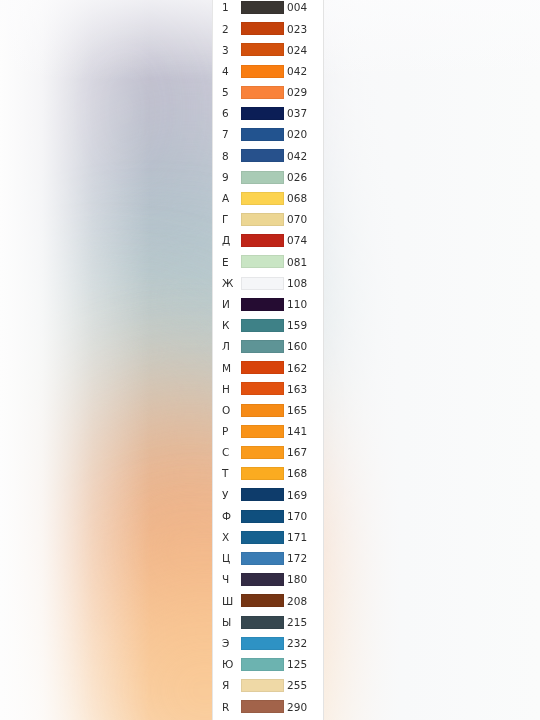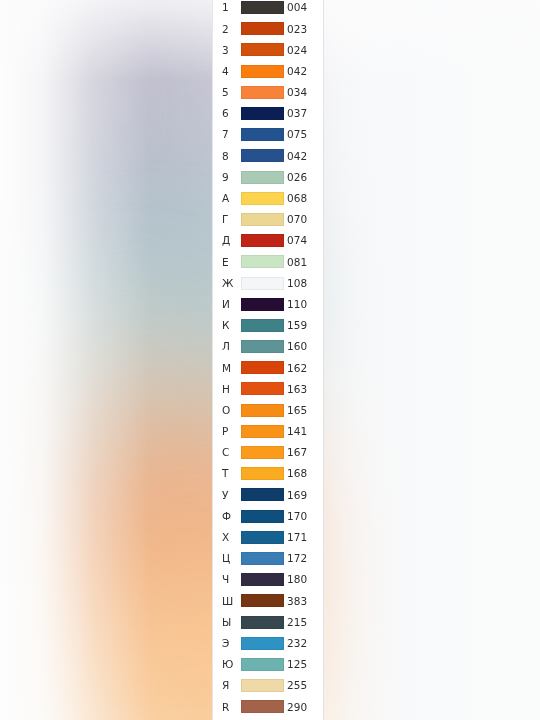--- a/index.html
+++ b/index.html
@@ -165,31 +165,31 @@
         <span class="row-value">024</span>
       </div>
       <div class="legend-row">
         <span class="row-label">4</span>
         <span class="row-swatch" style="background: rgb(249, 125, 16);"></span>
         <span class="row-value">042</span>
       </div>
       <div class="legend-row">
         <span class="row-label">5</span>
         <span class="row-swatch" style="background: rgb(249, 130, 58);"></span>
-        <span class="row-value">034</span>
+        <span class="row-value">029</span>
       </div>
       <div class="legend-row">
         <span class="row-label">6</span>
         <span class="row-swatch" style="background: rgb(11, 30, 86);"></span>
         <span class="row-value">037</span>
       </div>
       <div class="legend-row">
         <span class="row-label">7</span>
         <span class="row-swatch" style="background: rgb(34, 83, 143);"></span>
-        <span class="row-value">075</span>
+        <span class="row-value">020</span>
       </div>
       <div class="legend-row">
         <span class="row-label">8</span>
         <span class="row-swatch" style="background: rgb(39, 81, 140);"></span>
         <span class="row-value">042</span>
       </div>
       <div class="legend-row">
         <span class="row-label">9</span>
         <span class="row-swatch" style="background: rgb(169, 203, 181);"></span>
         <span class="row-value">026</span>
@@ -285,21 +285,21 @@
         <span class="row-value">172</span>
       </div>
       <div class="legend-row">
         <span class="row-label">Ч</span>
         <span class="row-swatch" style="background: rgb(51, 43, 68);"></span>
         <span class="row-value">180</span>
       </div>
       <div class="legend-row">
         <span class="row-label">Ш</span>
         <span class="row-swatch" style="background: rgb(118, 53, 19);"></span>
-        <span class="row-value">383</span>
+        <span class="row-value">208</span>
       </div>
       <div class="legend-row">
         <span class="row-label">Ы</span>
         <span class="row-swatch" style="background: rgb(54, 71, 79);"></span>
         <span class="row-value">215</span>
       </div>
       <div class="legend-row">
         <span class="row-label">Э</span>
         <span class="row-swatch" style="background: rgb(46, 146, 196);"></span>
         <span class="row-value">232</span>

